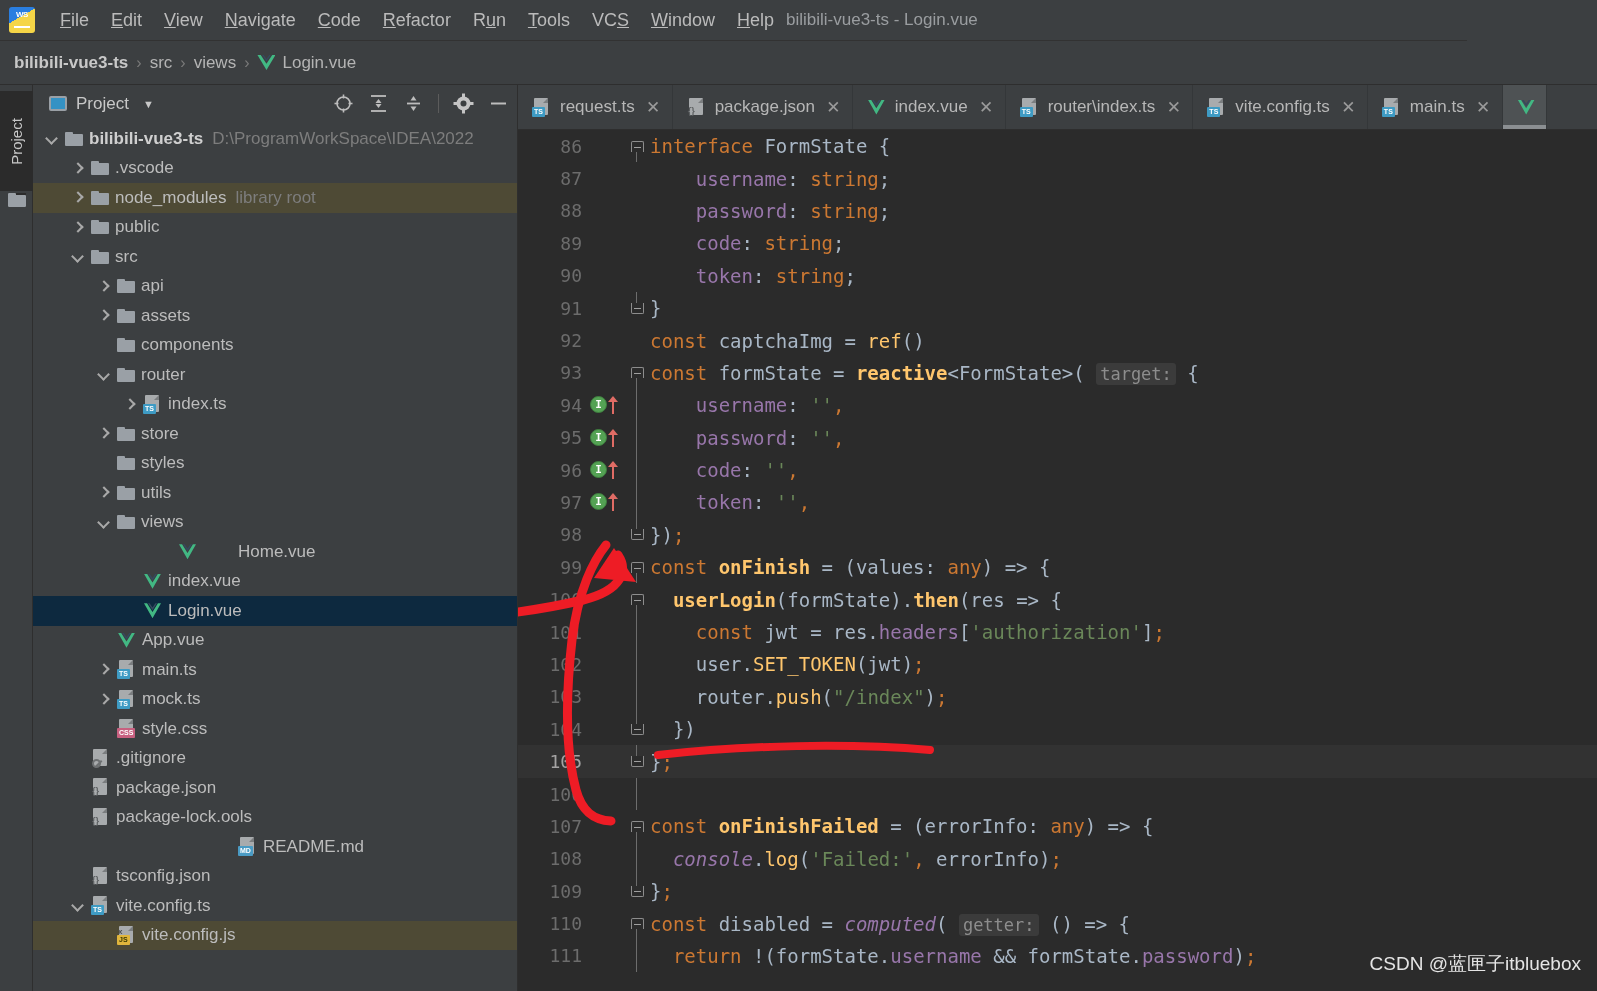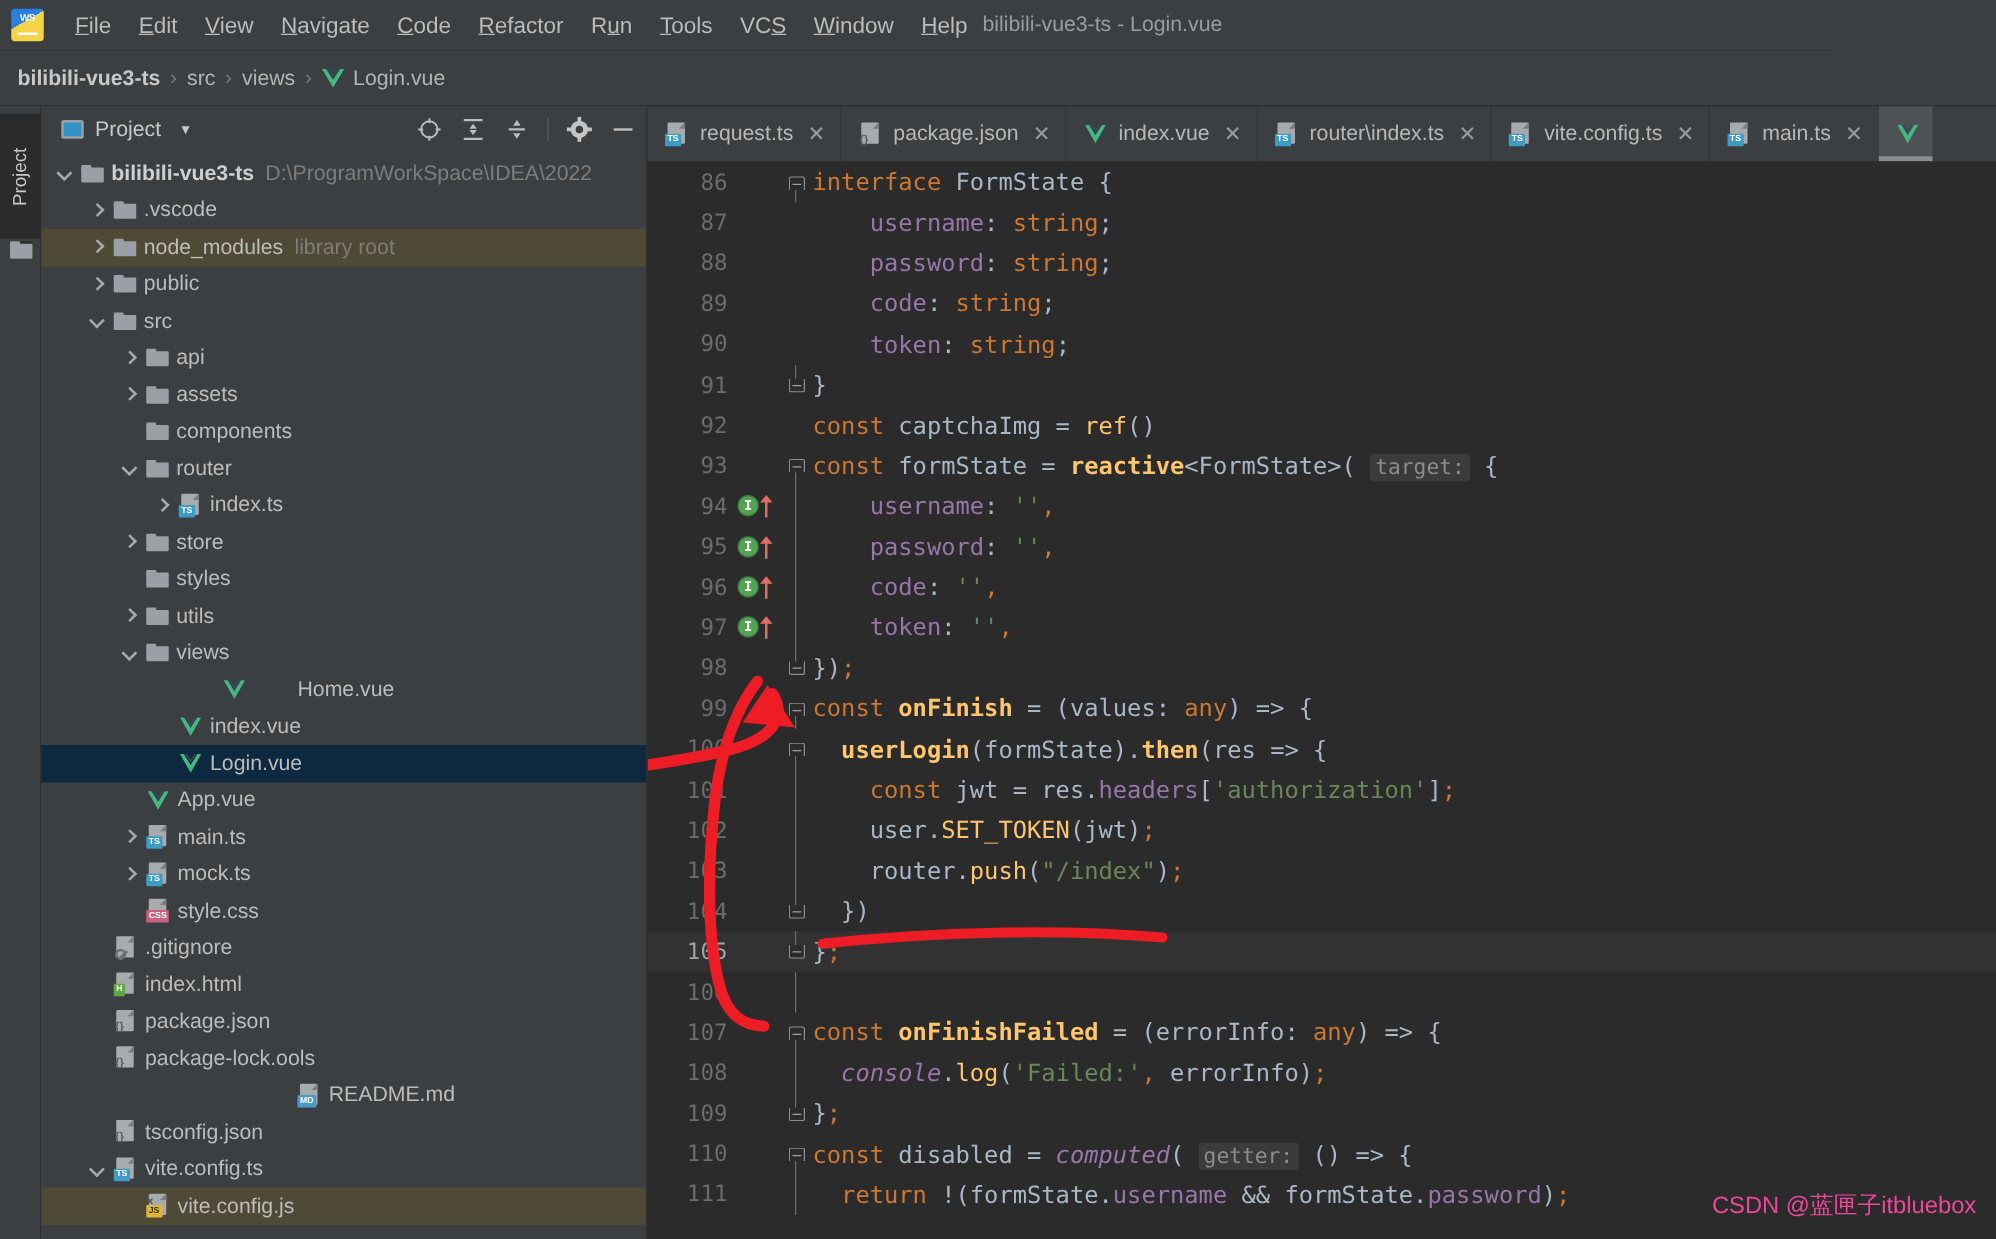--- a/index.html
+++ b/index.html
@@ -293,21 +293,21 @@
     color: #8d8d8d; background: #3b3b3b; border-radius: 3px;
     padding: 1px 4px; font-size: 17px;
   }
   .param { color: #a9b7c6; }
 
   
   .annot { position: absolute; left: 0; top: 0; pointer-events: none; }
 
   .watermark {
     position: absolute; right: 16px; bottom: 14px;
-    color: #ec4899; font-size: 19px;
+    color: #e5e5e5; font-size: 19px;
     font-family: "Liberation Sans", sans-serif;
   }
 </style>
 </head>
 <body>
 
 <div id="app">
 
   <div class="menubar">
     <div class="ws-logo"></div>
@@ -520,28 +520,20 @@
           <span class="fico">
             <span class="page"></span>
             <span class="noent"></span>
           </span>
           <span class="label">.gitignore</span>
         </div>
         <div class="row" style="padding-left: 38px;">
           <span class="arrow none"></span>
           <span class="fico">
             <span class="page"></span>
-            <span class="badge h">H</span>
-          </span>
-          <span class="label">index.html</span>
-        </div>
-        <div class="row" style="padding-left: 38px;">
-          <span class="arrow none"></span>
-          <span class="fico">
-            <span class="page"></span>
             <span class="brace">{}</span>
           </span>
           <span class="label">package.json</span>
         </div>
         <div class="row" style="padding-left: 38px;">
           <span class="arrow none"></span>
           <span class="fico">
             <span class="page"></span>
             <span class="brace">{}</span>
           </span>

